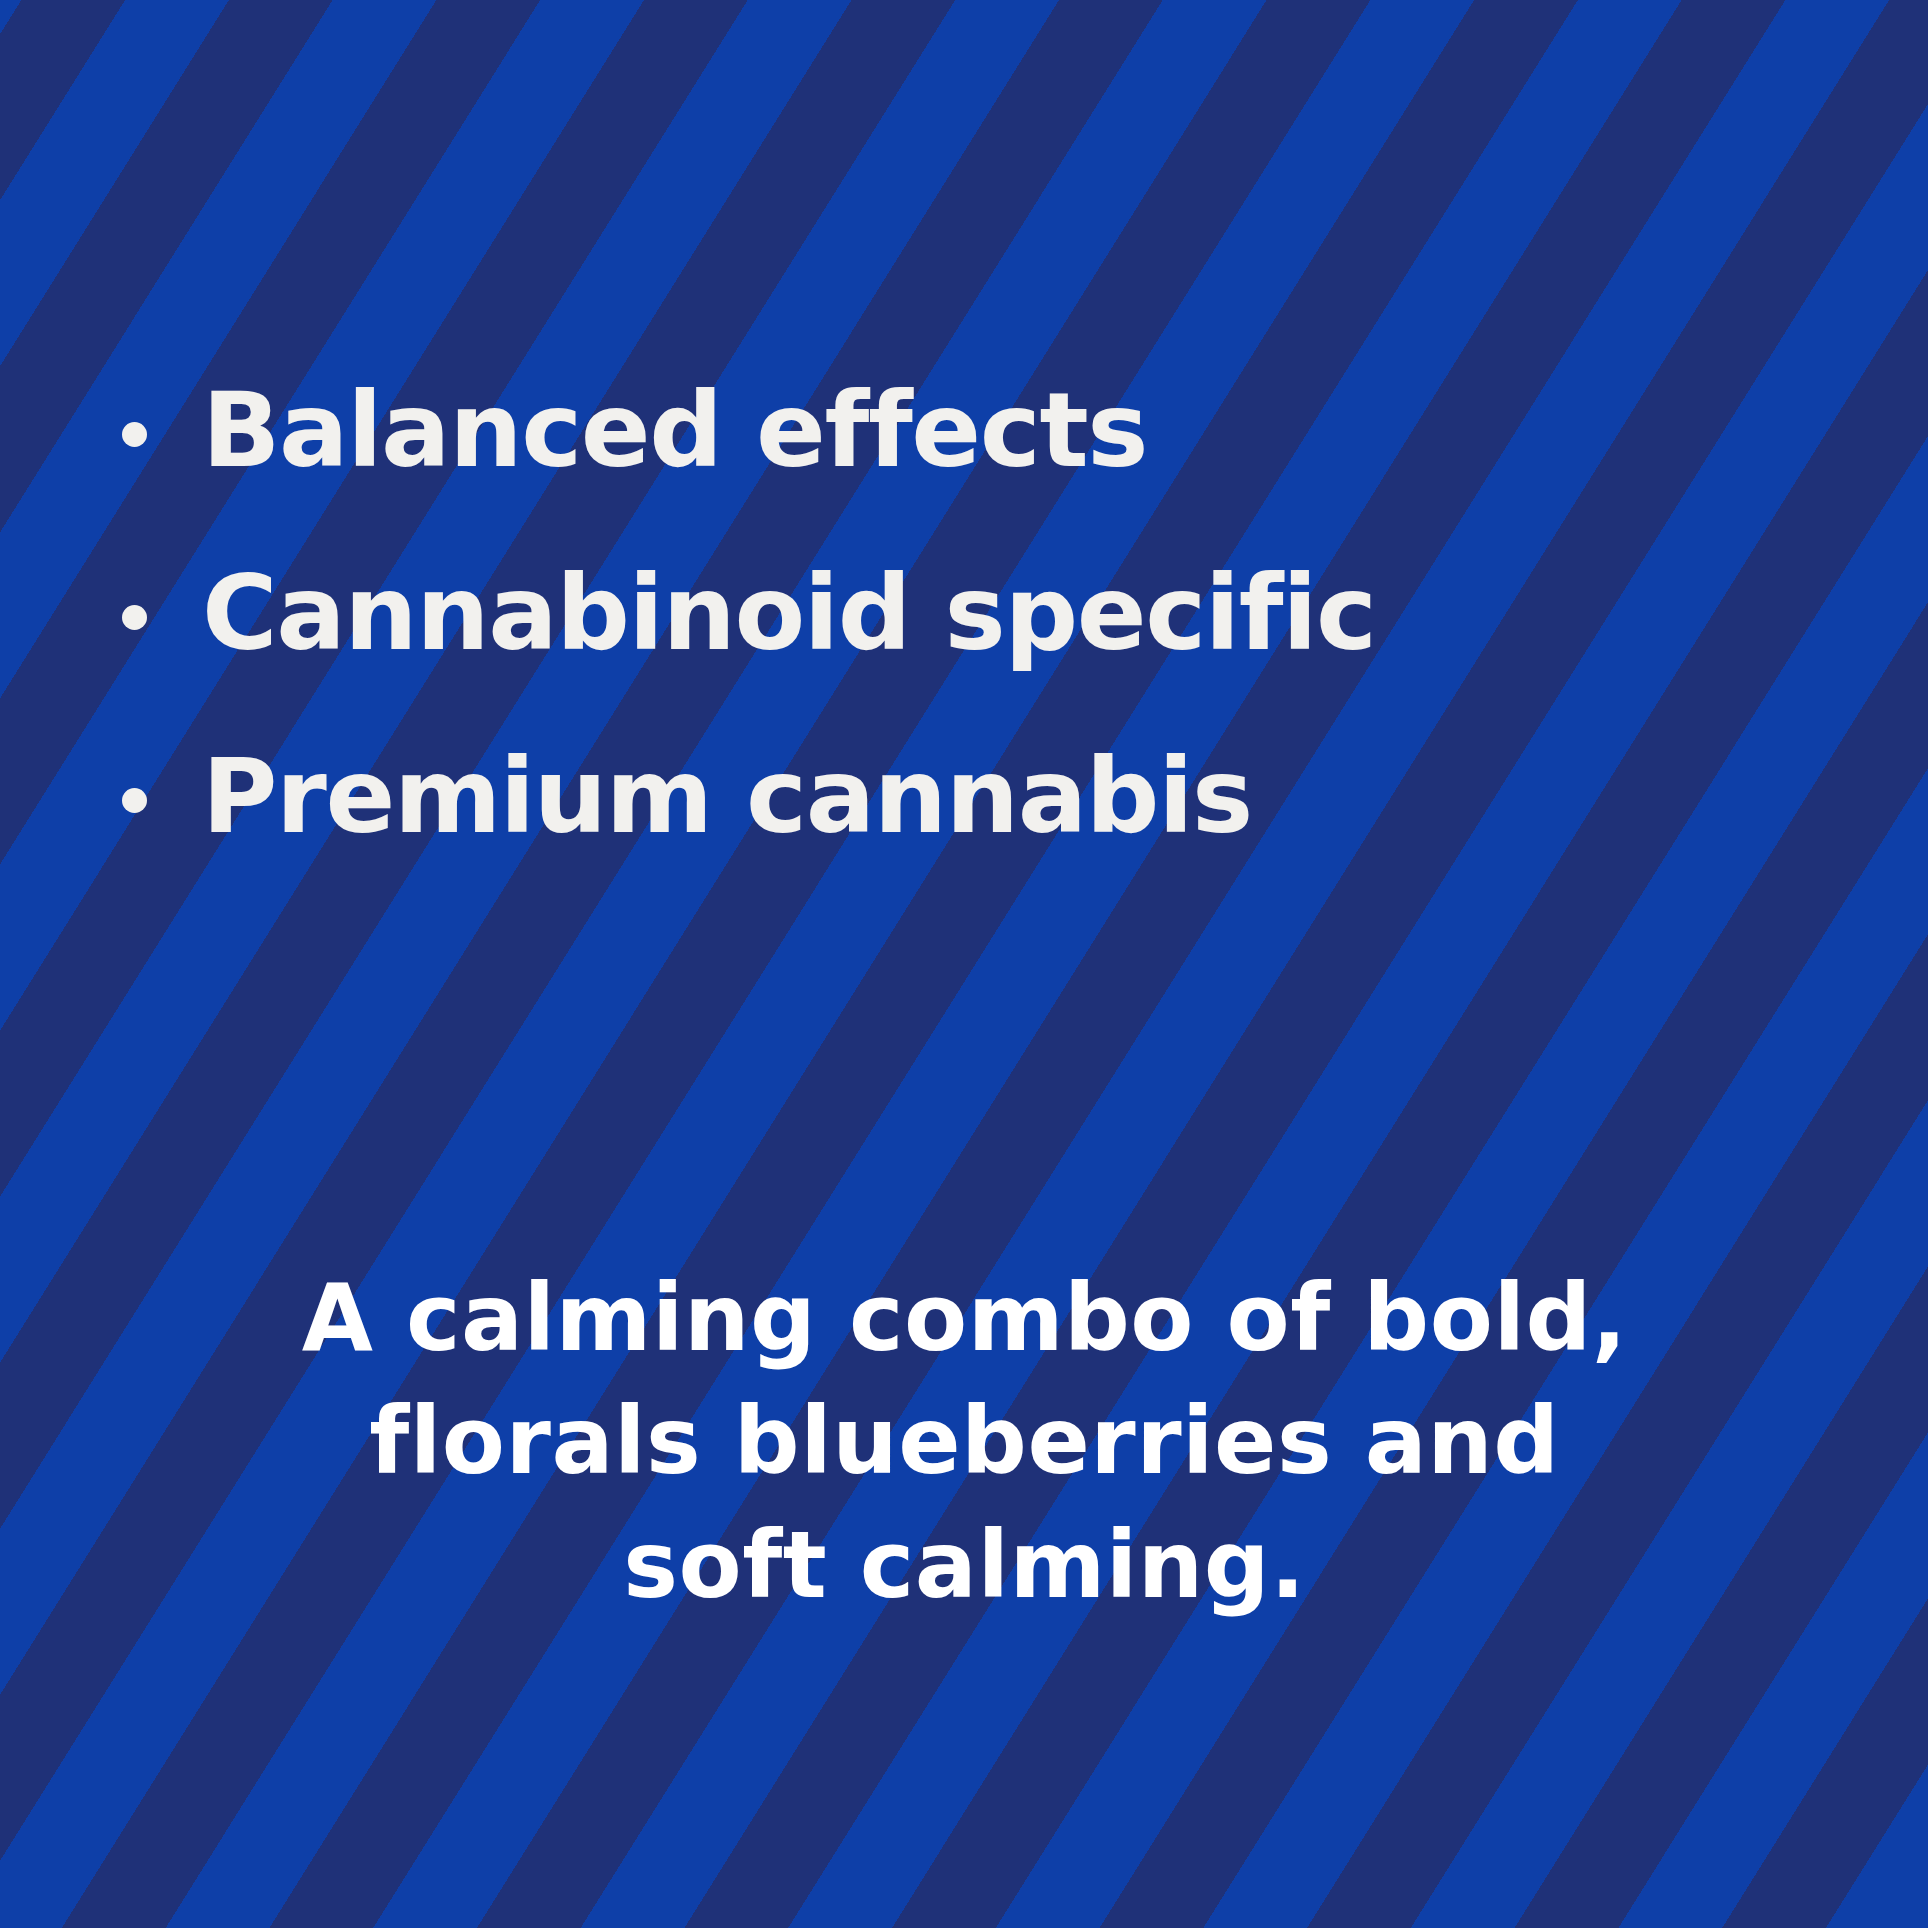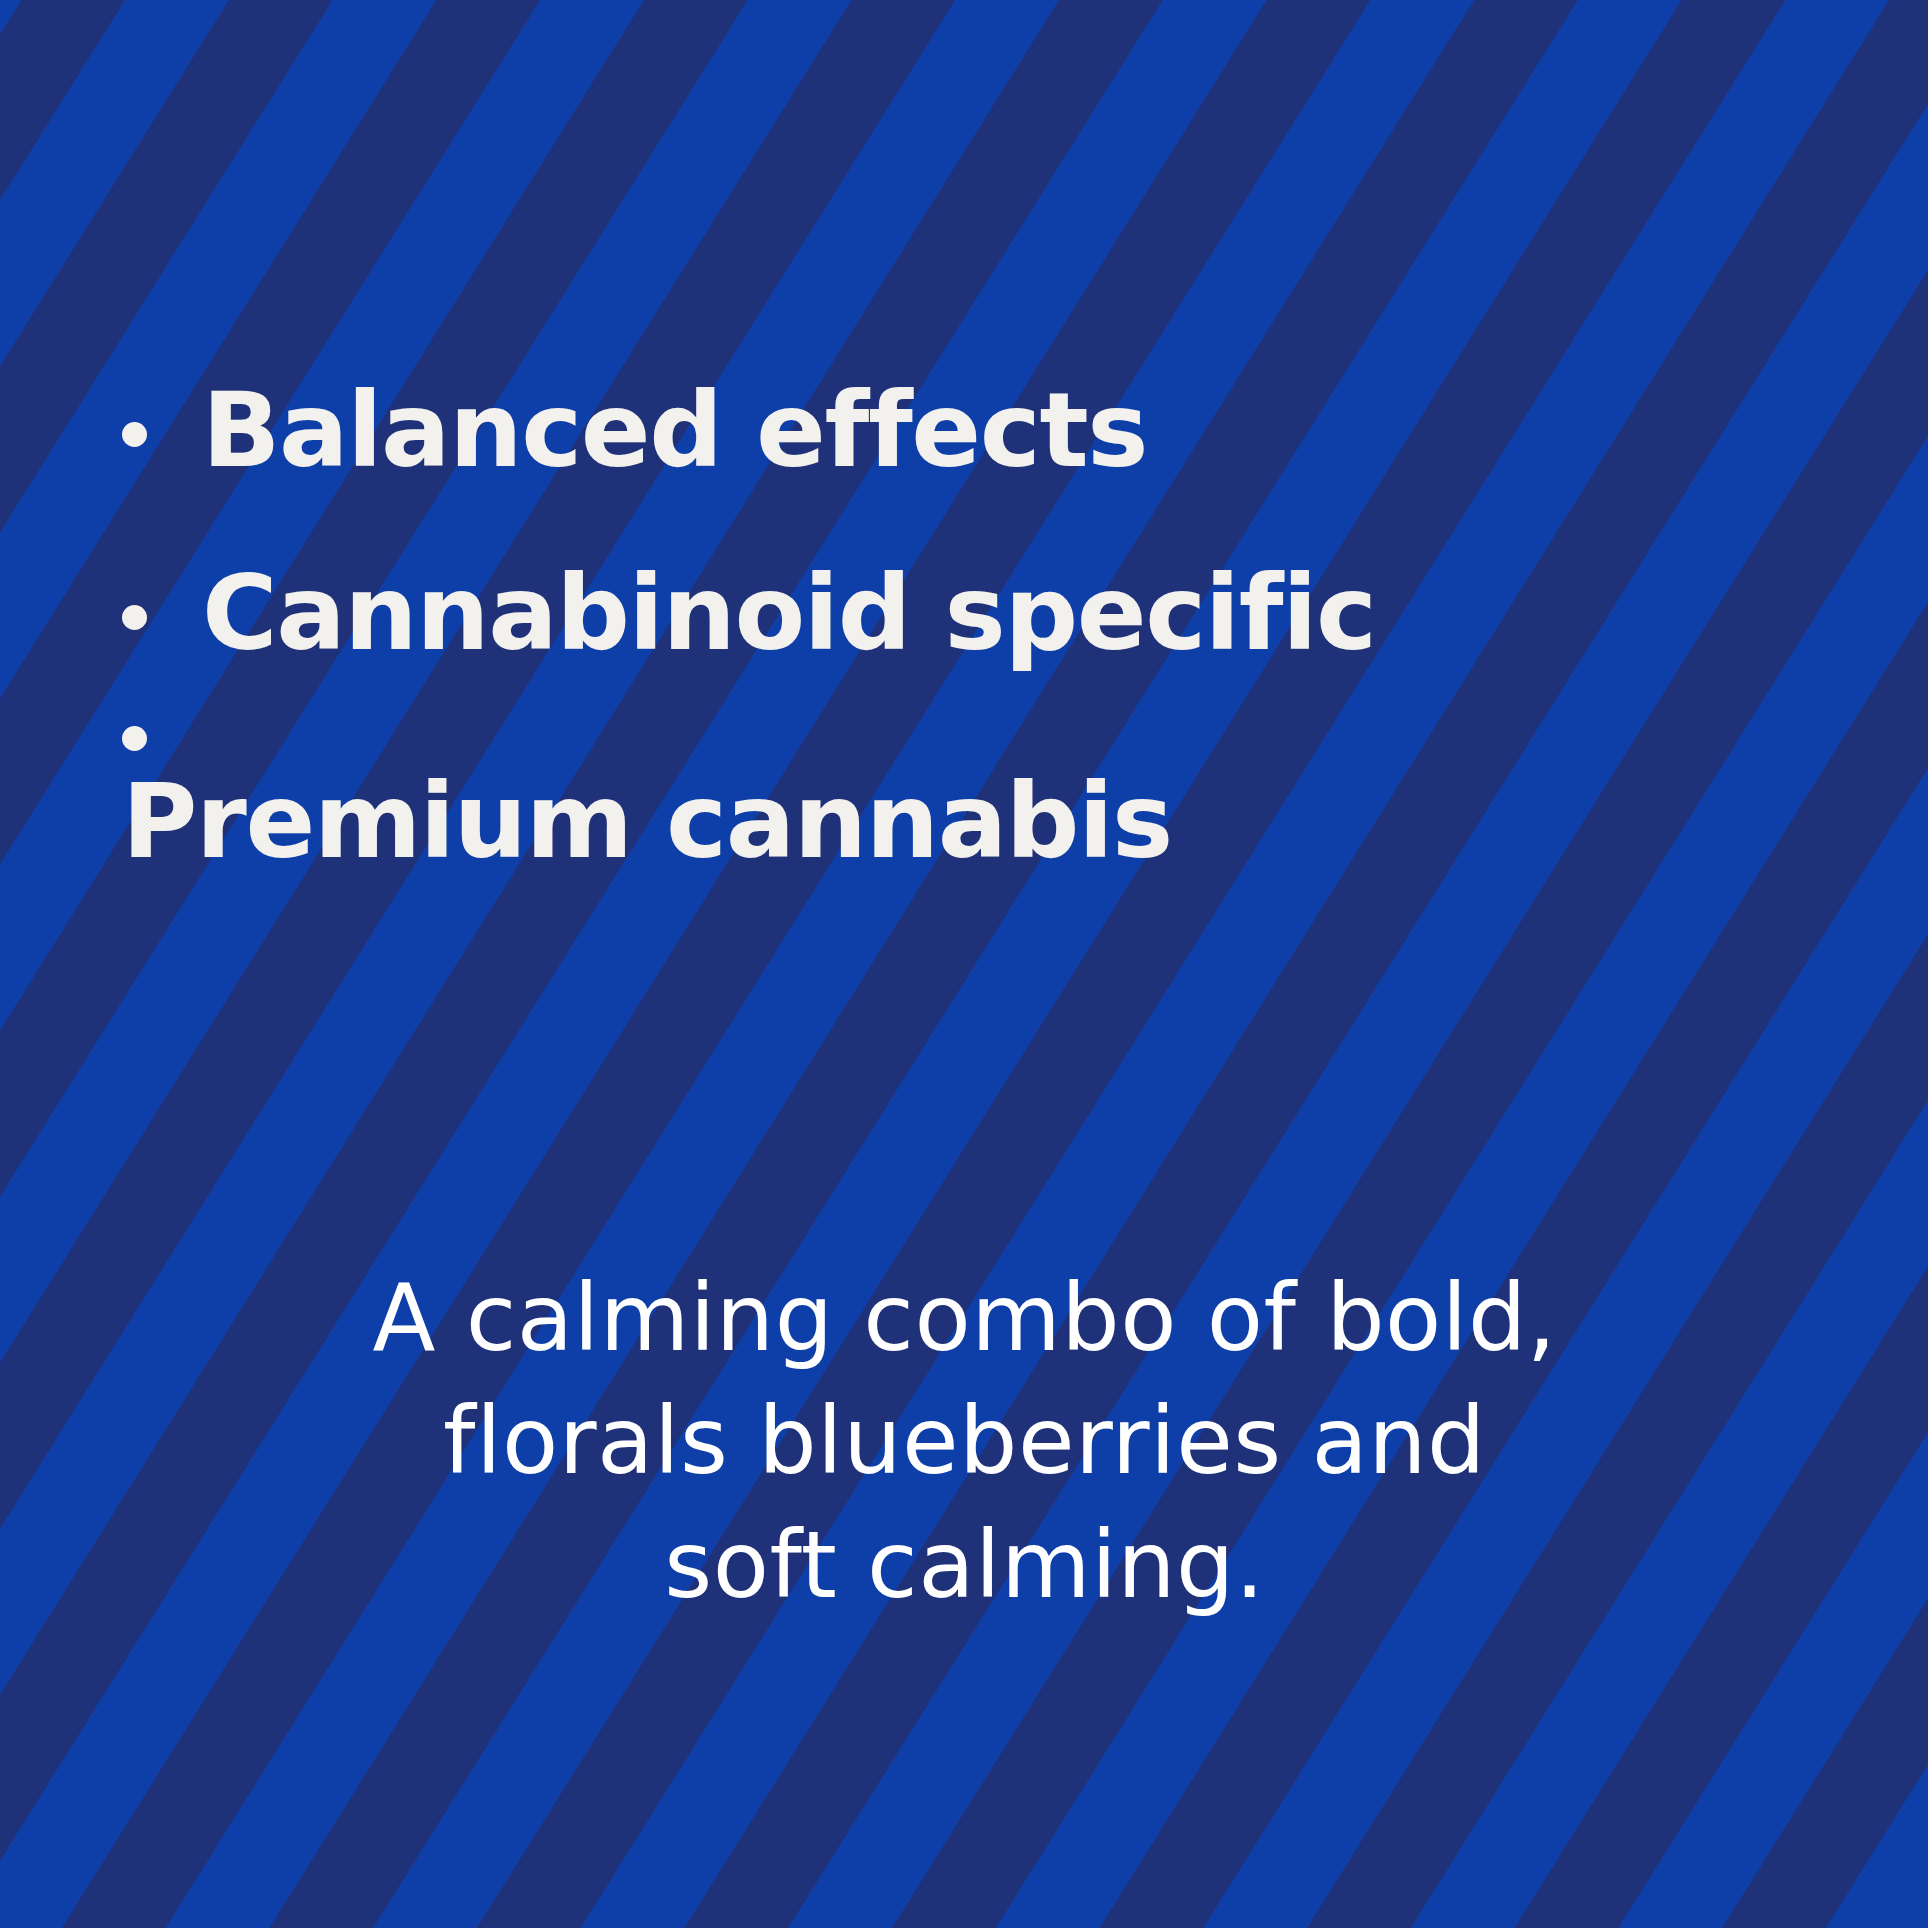--- a/index.html
+++ b/index.html
@@ -48,21 +48,21 @@
     left: 122px;
     top: 379px;
     right: 114px;
   }
 
   .bullet-row {
     display: flex;
     align-items: baseline;
     margin-bottom: 80px;
   }
-  .bullet-row:last-child { margin-bottom: 0; flex-direction: column; }
+  .bullet-row:last-child { margin-bottom: 0; }
 
   .bullet-dot {
     flex: 0 0 auto;
     width: 25px;
     height: 25px;
     border-radius: 50%;
     background: #f2f1ee;
     margin-right: 55px;
     position: relative;
     top: -19px;
@@ -80,21 +80,21 @@
 
   
   #description {
     position: absolute;
     left: 162px;
     right: 162px;
     top: 1257px;
     text-align: center;
     color: #ffffff;
     font-family: "DejaVu Sans", sans-serif;
-    font-weight: normal;
+    font-weight: bold;
     font-size: 92px;
     line-height: 1.34;
     letter-spacing: 0.5px;
   }
   #description .desc-line { display: block; }
 </style>
 </head>
 <body>
 
 <div id="card" style="background-color: rgb(14, 63, 168);">

